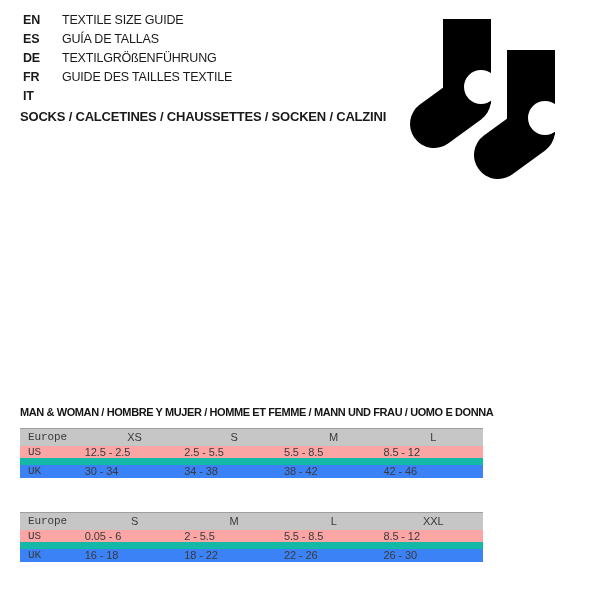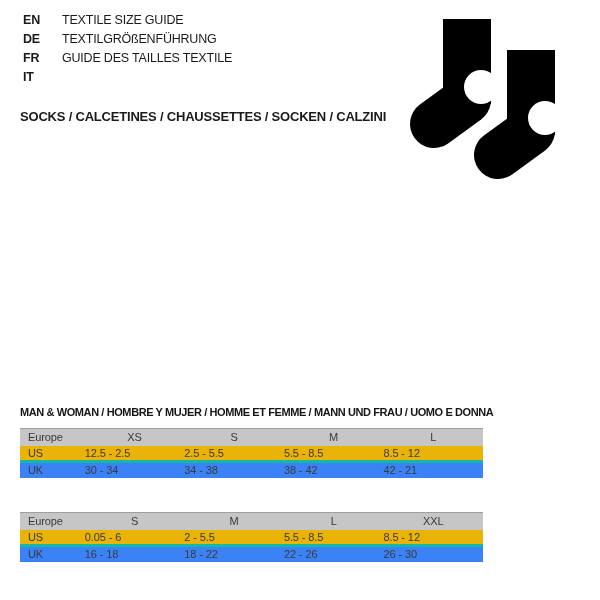--- a/index.html
+++ b/index.html
@@ -50,33 +50,37 @@
   }
   .size-table th, .size-table td {
     font-weight: 400; padding: 0;
     letter-spacing: -0.1px; overflow: hidden; white-space: nowrap;
   }
   .size-table thead tr {
     background: #c6c6c6; height: 17px;
     border-top: 1px solid #9f9f9f;
   }
   .size-table tbody tr { height: 16px; }
-  .size-table tbody tr.row-us { background: #eab308; border-bottom: 3px solid #14b8a6; }
+  .size-table tbody tr.row-us { background: #fca5a5; border-bottom: 7px solid #14b8a6; }
   .size-table tbody tr.row-uk { background: #3b82f6; }
-  .size-table th.left, .size-table td.left { text-align: left; padding-left: 8px; }
+  .size-table th.left, .size-table td.left { text-align: left; padding-left: 8px; font-family: Liberation Mono, monospace; }
 </style>
 </head>
 <body>
 
 <div class="page">
 
   <div class="lang-block">
     <div class="lang-row">
       <span class="lang-code">EN</span>
       <span class="lang-label">TEXTILE SIZE GUIDE</span>
+    </div>
+    <div class="lang-row">
+      <span class="lang-code">ES</span>
+      <span class="lang-label">GUÍA DE TALLAS</span>
     </div>
     <div class="lang-row">
       <span class="lang-code">DE</span>
       <span class="lang-label">TEXTILGRÖßENFÜHRUNG</span>
     </div>
     <div class="lang-row">
       <span class="lang-code">FR</span>
       <span class="lang-label">GUIDE DES TAILLES TEXTILE</span>
     </div>
     <div class="lang-row">
@@ -124,21 +128,21 @@
           <td>12.5 - 2.5</td>
           <td>2.5 - 5.5</td>
           <td>5.5 - 8.5</td>
           <td>8.5 - 12</td>
         </tr>
         <tr class="row-uk">
           <td class="left">UK</td>
           <td>30 - 34</td>
           <td>34 - 38</td>
           <td>38 - 42</td>
-          <td>42 - 21</td>
+          <td>42 - 46</td>
         </tr>
       </tbody>
     </table>
   </section>
 
   <section class="size-table t2">
     <table>
       <colgroup>
         <col style="width:14%">
           <col style="width:21.5%">

